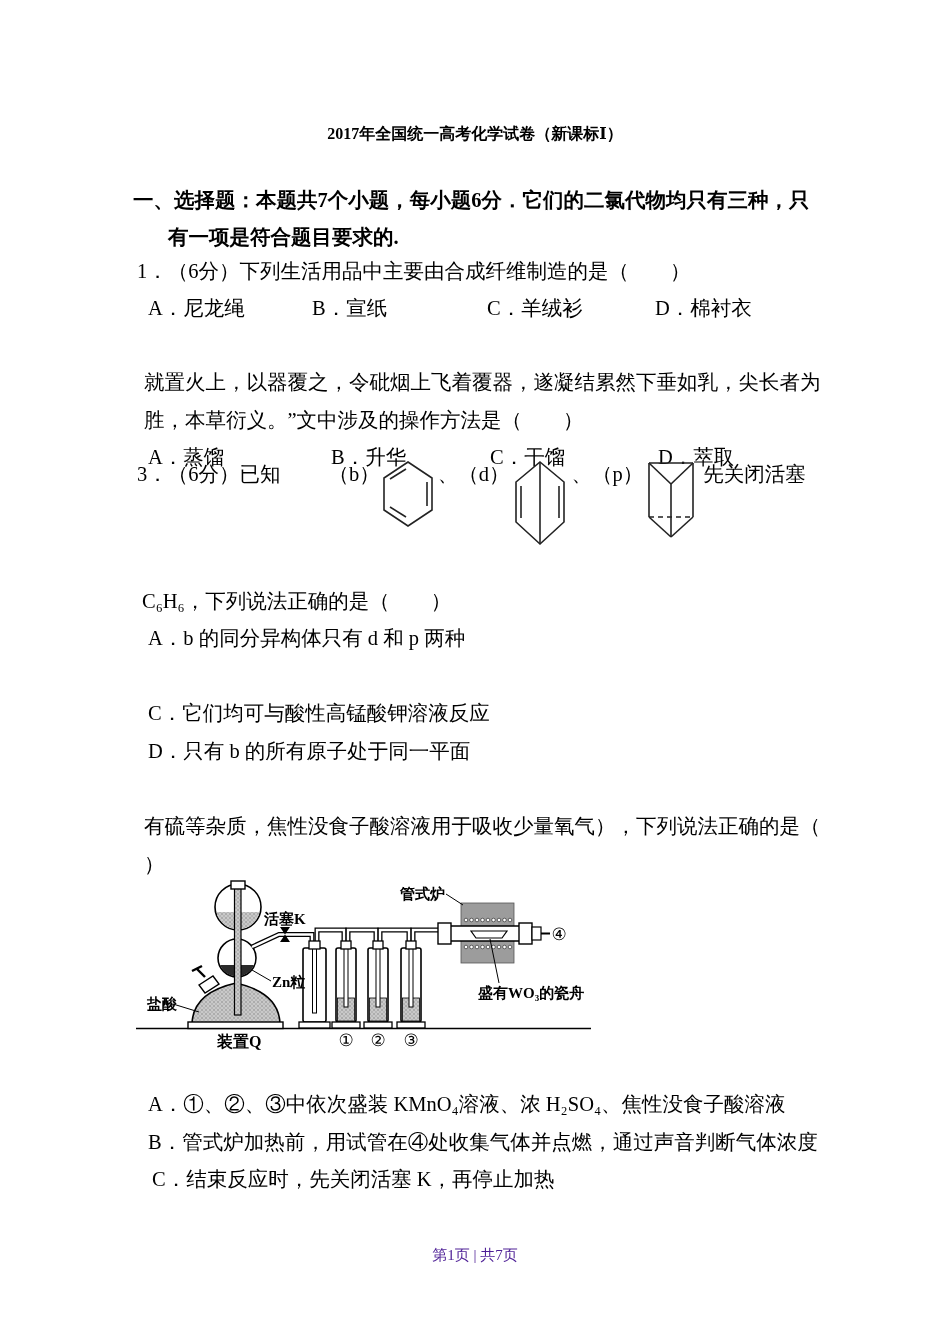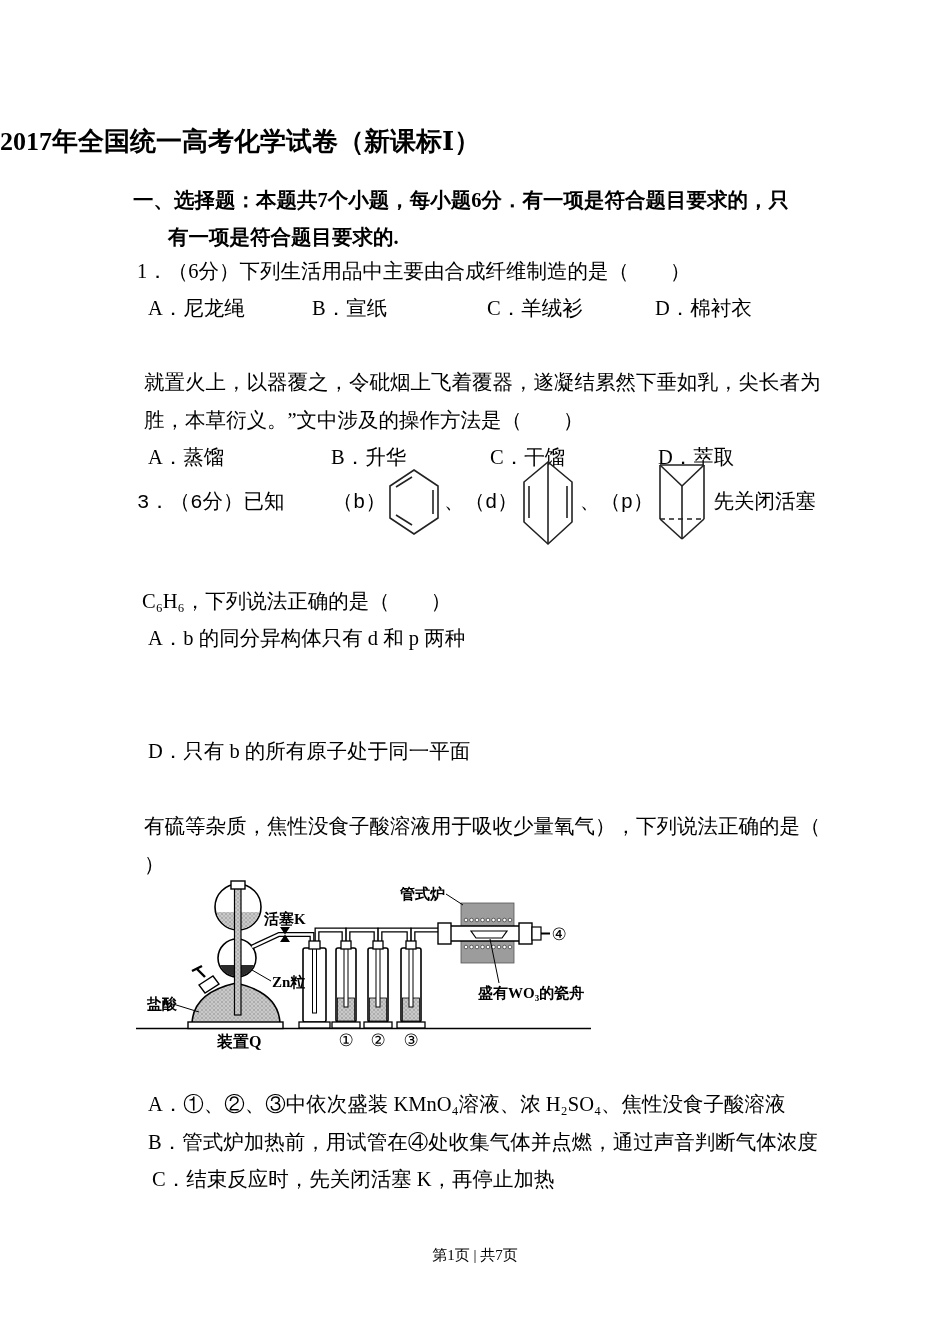--- a/index.html
+++ b/index.html
@@ -1,38 +1,38 @@
 <!DOCTYPE html>
 <html><head>
 <meta charset="utf-8">
 <style>
   html,body{margin:0;padding:0;background:#e8e8e8;}
   .page{
     position:relative;width:950px;height:1344px;background:#ffffff;margin:0 auto;
     font-family:"Liberation Serif","DejaVu Serif",serif;color:#000;overflow:hidden;
   }
-  .title{position:absolute;top:124px;left:0;width:100%;text-align:left;
-         font-size:26px;font-weight:bold;margin:0;white-space:nowrap;}
+  .title{position:absolute;top:124px;left:0;width:100%;text-align:center;
+         font-size:16px;font-weight:bold;margin:0;white-space:nowrap;}
   .line{position:absolute;font-size:20.5px;line-height:28px;white-space:nowrap;}
   .bold{font-weight:bold;}
-  .q3row{position:absolute;left:137px;top:460px;height:86px;display:flex;align-items:center;font-family:Liberation Mono, monospace;}
+  .q3row{position:absolute;left:137px;top:460px;height:86px;display:flex;align-items:flex-start;}
   .q3row .t{font-size:20.5px;line-height:28px;white-space:nowrap;}
   .struct{display:block;}
   .footer{position:absolute;top:1246px;left:0;width:100%;text-align:center;
-          font-size:15px;color:#000000;}
+          font-size:15px;color:#4c1d95;}
   svg text{font-family:"Liberation Serif","DejaVu Serif",serif;}
 </style>
 </head>
 <body>
 
 <div class="page">
 
   <h1 class="title">2017年全国统一高考化学试卷（新课标Ⅰ）</h1>
 
-  <div class="line bold" style="top:186px;left:133px">一、选择题：本题共7个小题，每小题6分．有一项是符合题目要求的，只</div>
+  <div class="line bold" style="top:186px;left:133px">一、选择题：本题共7个小题，每小题6分．它们的二氯代物均只有三种，只</div>
   <div class="line bold" style="top:223px;left:168px">有一项是符合题目要求的.</div>
 
   <div class="line" style="top:257px;left:137px">1．（6分）下列生活用品中主要由合成纤维制造的是（　　）</div>
   <span class="line" style="top:294px;left:148px">A．尼龙绳</span>
   <span class="line" style="top:294px;left:312px">B．宣纸</span>
   <span class="line" style="top:294px;left:487px">C．羊绒衫</span>
   <span class="line" style="top:294px;left:655px">D．棉衬衣</span>
 
   <div class="line" style="top:368px;left:144px">就置火上，以器覆之，令砒烟上飞着覆器，遂凝结累然下垂如乳，尖长者为</div>
   <div class="line" style="top:406px;left:144px">胜，本草衍义。”文中涉及的操作方法是（　　）</div>
@@ -68,20 +68,21 @@
       <line x1="48" y1="3" x2="48" y2="57" stroke="#222" stroke-width="1.6"></line>
       <line x1="26" y1="24" x2="26" y2="77" stroke="#222" stroke-width="1.6"></line>
       <line x1="4" y1="57" x2="48" y2="57" stroke="#222" stroke-width="1.4" stroke-dasharray="5,4"></line>
       <line x1="4" y1="57" x2="26" y2="77" stroke="#222" stroke-width="1.6"></line>
       <line x1="48" y1="57" x2="26" y2="77" stroke="#222" stroke-width="1.6"></line>
     </svg>
     <span class="t" style="margin-left:4px">先关闭活塞</span>
   </div>
   <div class="line" style="top:587px;left:142px">C₆H₆，下列说法正确的是（　　）</div>
   <div class="line" style="top:624px;left:148px">A．b 的同分异构体只有 d 和 p 两种</div>
+  <div class="line" style="top:699px;left:148px">C．它们均可与酸性高锰酸钾溶液反应</div>
   <div class="line" style="top:737px;left:148px">D．只有 b 的所有原子处于同一平面</div>
 
   <div class="line" style="top:812px;left:144px">有硫等杂质，焦性没食子酸溶液用于吸收少量氧气），下列说法正确的是（</div>
   <div class="line" style="top:850px;left:144px">）</div>
 
   <svg width="470" height="190" viewBox="0 0 470 190" style="position:absolute;left:133px;top:877px">
     <defs>
       <pattern id="stip" width="4" height="4" patternUnits="userSpaceOnUse">
         <rect width="4" height="4" fill="#c9c9c9"></rect>
         <circle cx="1" cy="1" r="0.7" fill="#7a7a7a"></circle>

